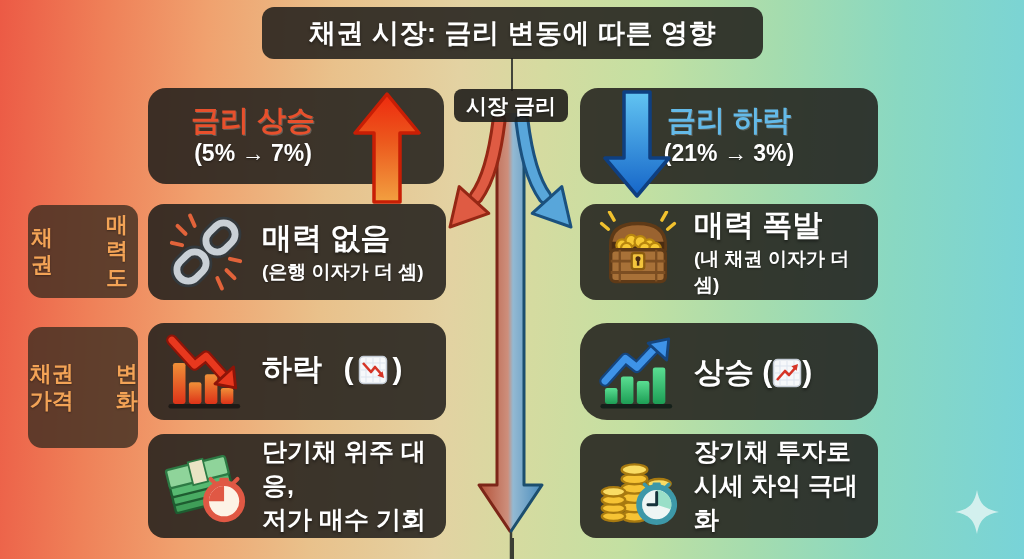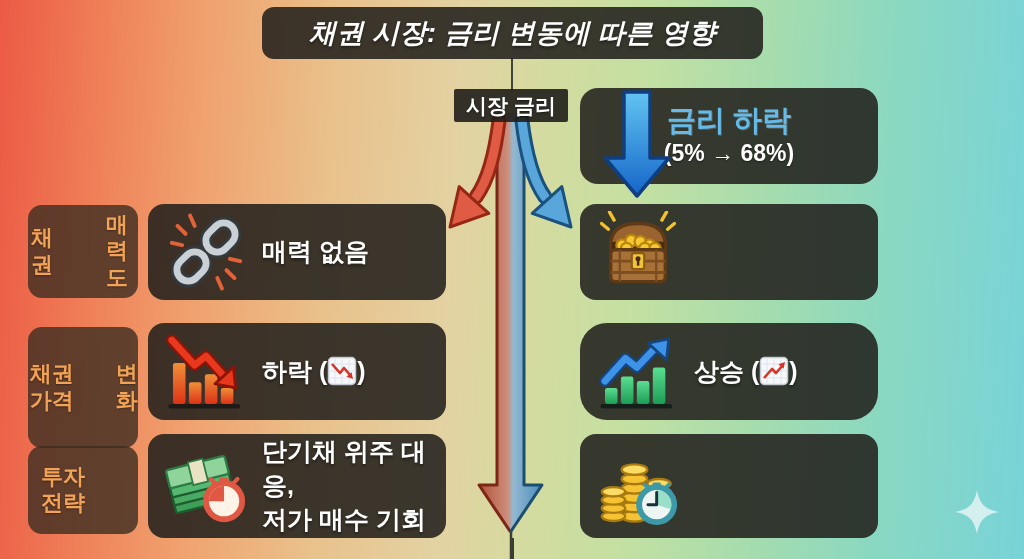--- a/index.html
+++ b/index.html
@@ -12,28 +12,27 @@
       #ec5a45 0%, #ef8058 10%, #f0a26f 20%, #e9c18b 32%,
       #e3d2a2 44%, #d5dba0 52%, #c3e0a2 62%, #a5dcae 74%,
       #89d8c2 86%, #78d3d8 100%);
   }
   .panel{background:rgba(33,31,28,0.87);}
   .title-bar{
     position:absolute;left:262px;top:7px;width:501px;height:52px;
     border-radius:12px;display:flex;align-items:center;justify-content:center;
     color:#fff;font-size:27px;font-weight:bold;letter-spacing:0.5px;
     text-shadow:0 2px 3px rgba(0,0,0,0.4);
-    font-style:italic;
   }
   .vline-top{position:absolute;left:511px;top:58px;width:2px;height:33px;background:#42443a;}
   .vline-bottom{position:absolute;left:512px;top:538px;width:2px;height:21px;background:#3b3d33;}
   .center-svg{position:absolute;left:402px;top:85px;width:220px;height:474px;}
   .market-label{
     position:absolute;left:454px;top:89px;width:114px;height:33px;
-    background:rgba(32,30,27,0.9);border-radius:2px;
+    background:rgba(32,30,27,0.9);border-radius:8px;
     display:flex;align-items:center;justify-content:center;
     color:#fff;font-size:21px;font-weight:bold;text-shadow:0 1px 2px rgba(0,0,0,0.5);
   }
   .header-box{
     position:absolute;top:88px;height:96px;border-radius:18px;
     display:flex;align-items:center;overflow:visible;
   }
   .header-box.left{left:148px;width:296px;}
   .header-box.right{left:580px;width:298px;}
   .header-text{flex:1;display:flex;flex-direction:column;align-items:center;justify-content:center;}
@@ -53,21 +52,21 @@
     text-shadow:0 1px 2px rgba(0,0,0,0.35);
     gap:40px;
   }
   .cell{
     position:absolute;width:298px;border-radius:16px;
     display:flex;align-items:center;padding:0 8px 0 16px;box-sizing:border-box;
     color:#fff;
   }
   .cell .icon{width:84px;height:84px;flex:0 0 auto;margin-right:14px;
     display:flex;align-items:center;justify-content:center;}
-  .cell-main{font-size:25px;font-weight:bold;line-height:1.25;text-shadow:0 2px 3px rgba(0,0,0,0.45);}
+  .cell-main{font-size:30px;font-weight:bold;line-height:1.25;text-shadow:0 2px 3px rgba(0,0,0,0.45);}
   .cell-sub{font-size:19px;font-weight:600;margin-top:2px;text-shadow:0 1px 2px rgba(0,0,0,0.45);}
   .cell-two{font-size:25px;font-weight:bold;line-height:1.35;text-shadow:0 2px 3px rgba(0,0,0,0.45);}
   .mini-chart{vertical-align:-6px;}
   .sparkle{position:absolute;left:945px;top:480px;}
 </style>
 </head>
 <body>
 
 <div class="canvas">
 
@@ -92,48 +91,60 @@
     <polygon points="169,142 130.2,128.4 159.8,101.6" fill="#58a6da" stroke="#1b517e" stroke-width="3" stroke-linejoin="round"></polygon>
   </svg>
 
   <div class="vline-top"></div>
   <div class="vline-bottom"></div>
 
   <div class="title-bar panel">채권 시장: 금리 변동에 따른 영향</div>
 
   <div class="market-label">시장 금리</div>
 
+  <div class="header-box left panel">
+    <div class="header-text">
+      <div class="header-title rise">금리 상승</div>
+      <div class="header-range">(5% → 7%)</div>
+    </div>
+    <svg class="arrow-up-svg" width="70" height="112" viewBox="0 0 70 112">
+      <defs>
+          <linearGradient id="gua" x1="0" y1="0" x2="0" y2="1">
+        <stop offset="0" stop-color="#ee2a0e"></stop>
+            <stop offset="0.45" stop-color="#ec5a1e"></stop>
+            <stop offset="1" stop-color="#f2a040"></stop>
+      </linearGradient>
+        </defs>
+      <path d="M35 2 L67 41 L48 41 L48 110 L22 110 L22 41 L3 41 Z" fill="url(#gua)" stroke="#c81e05" stroke-width="3.5" stroke-linejoin="round"></path>
+    </svg>
+  </div>
 
   <div class="header-box right panel">
     <svg class="arrow-down-svg" width="70" height="108" viewBox="0 0 70 108">
       <defs>
           <linearGradient id="gda" x1="0" y1="0" x2="0" y2="1">
         <stop offset="0" stop-color="#62c4f2"></stop>
             <stop offset="1" stop-color="#1565c8"></stop>
       </linearGradient>
         </defs>
       <path d="M35 106 L3 68 L22 68 L22 2 L48 2 L48 68 L67 68 Z" fill="url(#gda)" stroke="#0f3f80" stroke-width="3.5" stroke-linejoin="round"></path>
     </svg>
     <div class="header-text">
       <div class="header-title fall">금리 하락</div>
-      <div class="header-range">(5% → 68%)</div>
+      <div class="header-range">(21% → 3%)</div>
     </div>
   </div>
 
   <div class="row-label" style="top:205px;height:93px;">
     <span>채권</span>
     <span>매력도</span>
   </div>
   <div class="row-label" style="top:327px;height:121px;">
     <span>채권 가격</span>
     <span>변화</span>
-  </div>
-  <div class="row-label" style="top:446px;height:88px;">
-    <span>투자 전략</span>
-    <span></span>
   </div>
 
   <div class="cell panel" style="left:148px;top:204px;height:96px;">
     <div class="icon">
       <svg width="82" height="82" viewBox="0 0 72 72">
         <g transform="rotate(45 36 36)">
           <rect x="26" y="4" width="20" height="28" rx="10" fill="none" stroke="#33393d" stroke-width="11"></rect>
           <rect x="26" y="40" width="20" height="28" rx="10" fill="none" stroke="#33393d" stroke-width="11"></rect>
           <rect x="26" y="4" width="20" height="28" rx="10" fill="none" stroke="#c9d0d6" stroke-width="6"></rect>
           <rect x="26" y="40" width="20" height="28" rx="10" fill="none" stroke="#c9d0d6" stroke-width="6"></rect>
@@ -143,24 +154,25 @@
             <path d="M15 30 l-9 -2"></path>
             <path d="M26 13 l-4 -9"></path>
           <path d="M54 52 l7 7"></path>
             <path d="M57 42 l9 2"></path>
             <path d="M46 59 l4 9"></path>
         </g>
       </svg>
     </div>
     <div>
       <div class="cell-main">매력 없음</div>
-    </div>
-  </div>
-
-  <div class="cell panel" style="left:148px;top:323px;height:97px;">
+      <div class="cell-sub">(은행 이자가 더 셈)</div>
+    </div>
+  </div>
+
+  <div class="cell panel" style="left:148px;top:323px;height:97px;font-family:Liberation Mono, monospace;">
     <div class="icon">
       <svg width="82" height="82" viewBox="0 0 72 72">
         <defs>
             <linearGradient id="gdn" x1="0" y1="0" x2="0" y2="1">
           <stop offset="0" stop-color="#f09038"></stop>
               <stop offset="1" stop-color="#dd3318"></stop>
         </linearGradient>
           </defs>
         <rect x="7" y="28" width="11" height="36" rx="2" fill="url(#gdn)"></rect>
         <rect x="21" y="45" width="11" height="19" rx="2" fill="url(#gdn)"></rect>
@@ -227,20 +239,24 @@
             <circle cx="51" cy="33" r="5"></circle>
         </g>
         <rect x="12" y="34" width="48" height="28" rx="4" fill="#a87138" stroke="#5f3a17" stroke-width="3"></rect>
         <path d="M12 44 H60 M12 54 H60" stroke="#7c4e22" stroke-width="2.5"></path>
         <path d="M20 34 V62 M52 34 V62" stroke="#7c4e22" stroke-width="2"></path>
         <rect x="30.5" y="37" width="11" height="14" rx="2" fill="#f2c43c" stroke="#8a5c10" stroke-width="2"></rect>
         <circle cx="36" cy="42" r="2.2" fill="#4a2c12"></circle>
         <rect x="35" y="43" width="2.2" height="5" fill="#4a2c12"></rect>
       </svg>
     </div>
+    <div>
+      <div class="cell-main">매력 폭발</div>
+      <div class="cell-sub">(내 채권 이자가 더 셈)</div>
+    </div>
   </div>
 
   <div class="cell panel" style="left:580px;top:323px;height:97px;border-radius:27px;">
     <div class="icon">
       <svg width="82" height="82" viewBox="0 0 72 72">
         <defs>
             <linearGradient id="gupb" x1="0" y1="0" x2="0" y2="1">
           <stop offset="0" stop-color="#5ade92"></stop>
               <stop offset="1" stop-color="#1d9e55"></stop>
         </linearGradient>
@@ -285,19 +301,23 @@
         </g>
         <g>
           <rect x="48.5" y="33" width="7" height="6" rx="1" fill="#3d98a8"></rect>
           <path d="M45 38 L41.5 34.5 M59 38 L62.5 34.5" stroke="#3d98a8" stroke-width="3" stroke-linecap="round"></path>
           <circle cx="52" cy="52" r="15" fill="#eef6f4" stroke="#3d98a8" stroke-width="5"></circle>
           <path d="M52 52 L52 39.5 A12.5 12.5 0 0 1 64 56 Z" fill="#9adfc8"></path>
           <path d="M52 52 V41.5 M52 52 L44.5 52" stroke="#16323a" stroke-width="2.5" stroke-linecap="round"></path>
         </g>
       </svg>
     </div>
+    <div class="cell-two">
+      <div>장기채 투자로</div>
+      <div>시세 차익 극대화</div>
+    </div>
   </div>
 
   <svg class="sparkle" width="64" height="64" viewBox="0 0 64 64">
     <path d="M32 10 C34.5 24 40 29.5 54 32 C40 34.5 34.5 40 32 54 C29.5 40 24 34.5 10 32 C24 29.5 29.5 24 32 10 Z" fill="#d8f1ef" opacity="0.95"></path>
   </svg>
 
 </div>
 
 </body></html>

